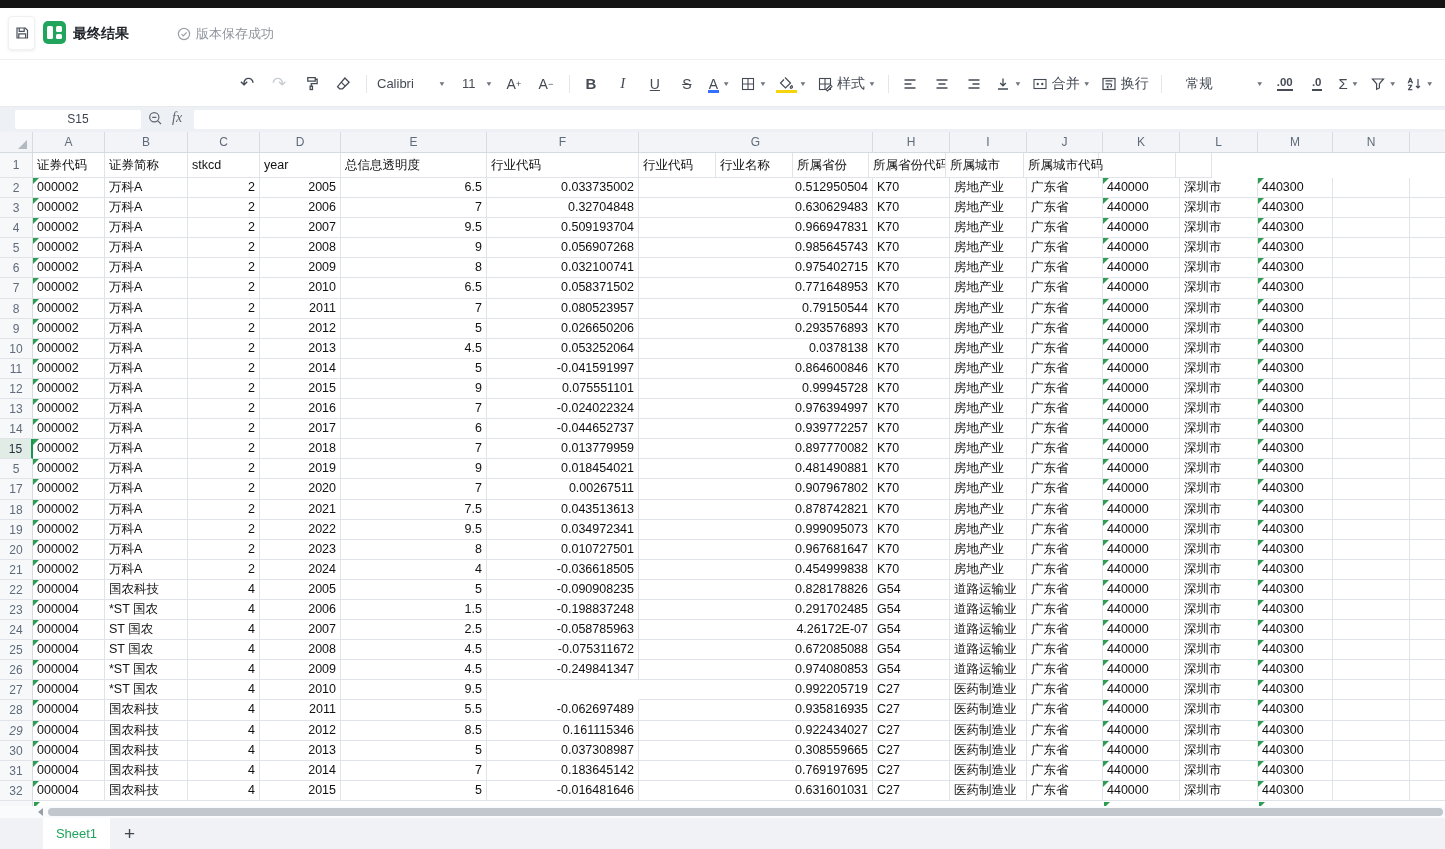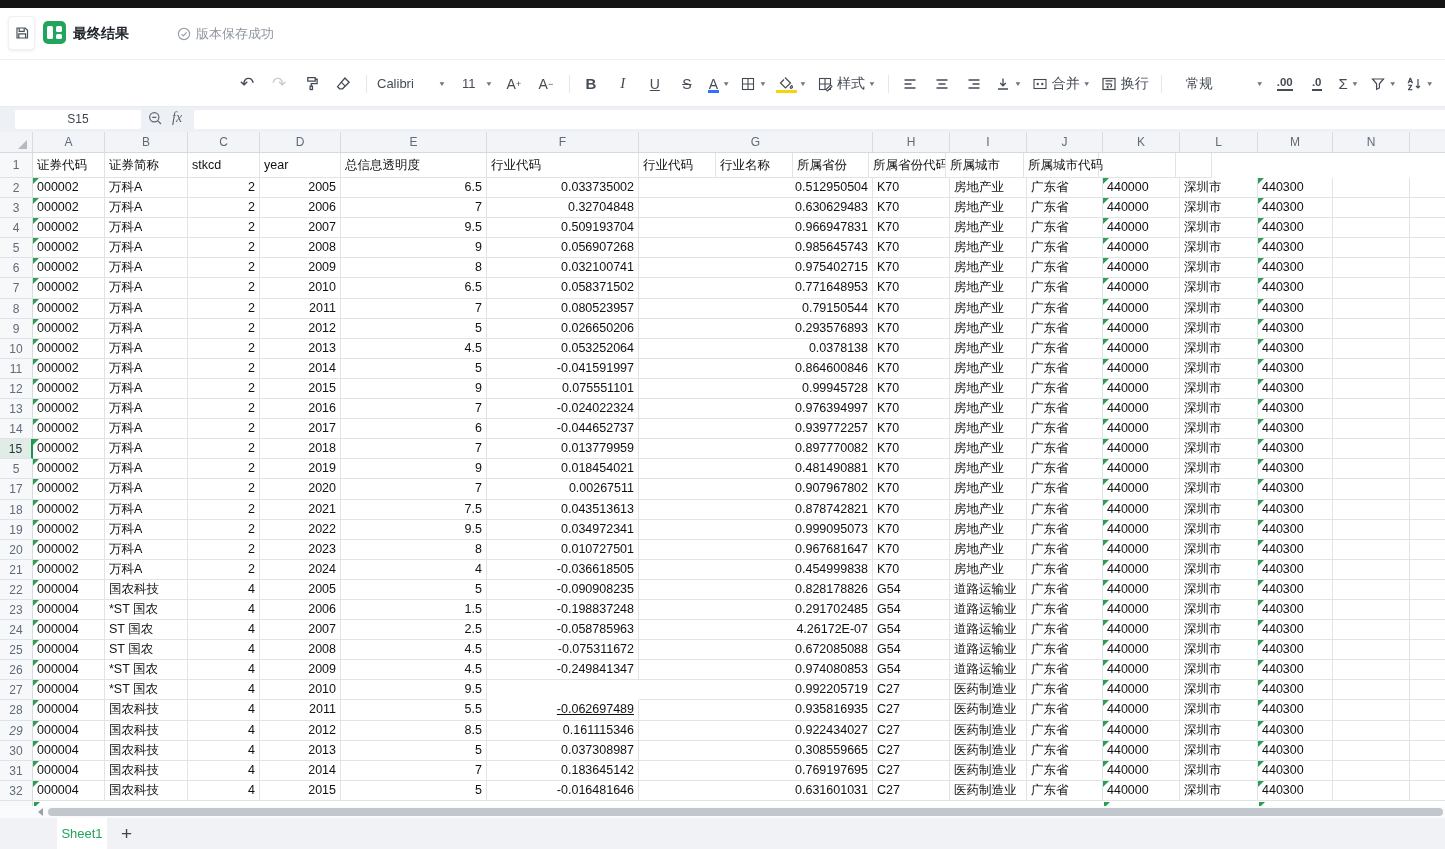--- a/index.html
+++ b/index.html
@@ -52,21 +52,21 @@
 .cell.ovf { overflow:visible; z-index:2; }
 .cell .gtri { position:absolute; left:0; top:0; width:0; height:0; border-top:6px solid #2d9e51; border-right:6px solid transparent; }
 .r1 .cell { font-size:12.5px; }
 .sliver { position:relative; height:6px; overflow:hidden; }
 .sliver .rh { position:absolute; left:0; top:0; width:33px; height:100%; background:#f6f8fa; border-right:1px solid #d8dce2; }
 .sliver .gtri { position:absolute; top:1px; width:0; height:0; border-top:6px solid #2d9e51; border-right:6px solid transparent; }
 .hscroll { position:absolute; left:0; top:806px; width:100%; height:12px; background:#fafbfc; }
 .hscroll .arrow { position:absolute; left:38px; top:2px; width:0; height:0; border-top:4px solid transparent; border-bottom:4px solid transparent; border-right:5px solid #9aa0a8; }
 .hscroll .thumb { position:absolute; left:48px; top:2px; right:2px; height:8px; background:#c1c7cd; border-radius:4px; }
 .sheetbar { position:absolute; left:0; top:818px; width:100%; height:31px; background:#f0f2f5; display:flex; align-items:stretch; }
-.sheettab { margin-left:57px; width:50px; background:#fff; color:#21a45c; font-size:13px; display:flex; align-items:center; justify-content:center; }
+.sheettab { margin-left:43px; width:67px; background:#fff; color:#21a45c; font-size:13px; display:flex; align-items:center; justify-content:center; }
 .addsheet { margin-left:14px; color:#41464f; font-size:19px; display:flex; align-items:center; font-weight:400; }
 svg.ic { display:block; }
 </style>
 </head>
 <body>
 
 <div id="app">
   <div class="topbar"></div>
 
   <div class="titlebar">
@@ -741,21 +741,21 @@
           <div class="cell" style="width: 77px; line-height: 19.5px;"></div>
           <div class="cell" style="width: 36px; line-height: 19.5px;"></div>
         </div>
         <div class="grow" style="height: 20.1px;">
           <div class="rowhdr" style="line-height: 20px;">28</div>
           <div class="cell" style="width: 72px; line-height: 19.5px;"><div class="gtri"></div>000004</div>
           <div class="cell" style="width: 83px; line-height: 19.5px;">国农科技</div>
           <div class="cell rt" style="width: 72px; line-height: 19.5px;">4</div>
           <div class="cell rt" style="width: 81px; line-height: 19.5px;">2011</div>
           <div class="cell rt" style="width: 146px; line-height: 19.5px;">5.5</div>
-          <div class="cell rt" style="width: 152px; line-height: 19.5px; text-decoration: underline;">-0.062697489</div>
+          <div class="cell rt" style="width: 152px; line-height: 19.5px;">-0.062697489</div>
           <div class="cell rt" style="width: 234px; line-height: 19.5px;">0.935816935</div>
           <div class="cell" style="width: 77px; line-height: 19.5px;">C27</div>
           <div class="cell" style="width: 77px; line-height: 19.5px;">医药制造业</div>
           <div class="cell" style="width: 76px; line-height: 19.5px;">广东省</div>
           <div class="cell" style="width: 77px; line-height: 19.5px;"><div class="gtri"></div>440000</div>
           <div class="cell" style="width: 78px; line-height: 19.5px;">深圳市</div>
           <div class="cell" style="width: 75px; line-height: 19.5px;"><div class="gtri"></div>440300</div>
           <div class="cell" style="width: 77px; line-height: 19.5px;"></div>
           <div class="cell" style="width: 36px; line-height: 19.5px;"></div>
         </div>

